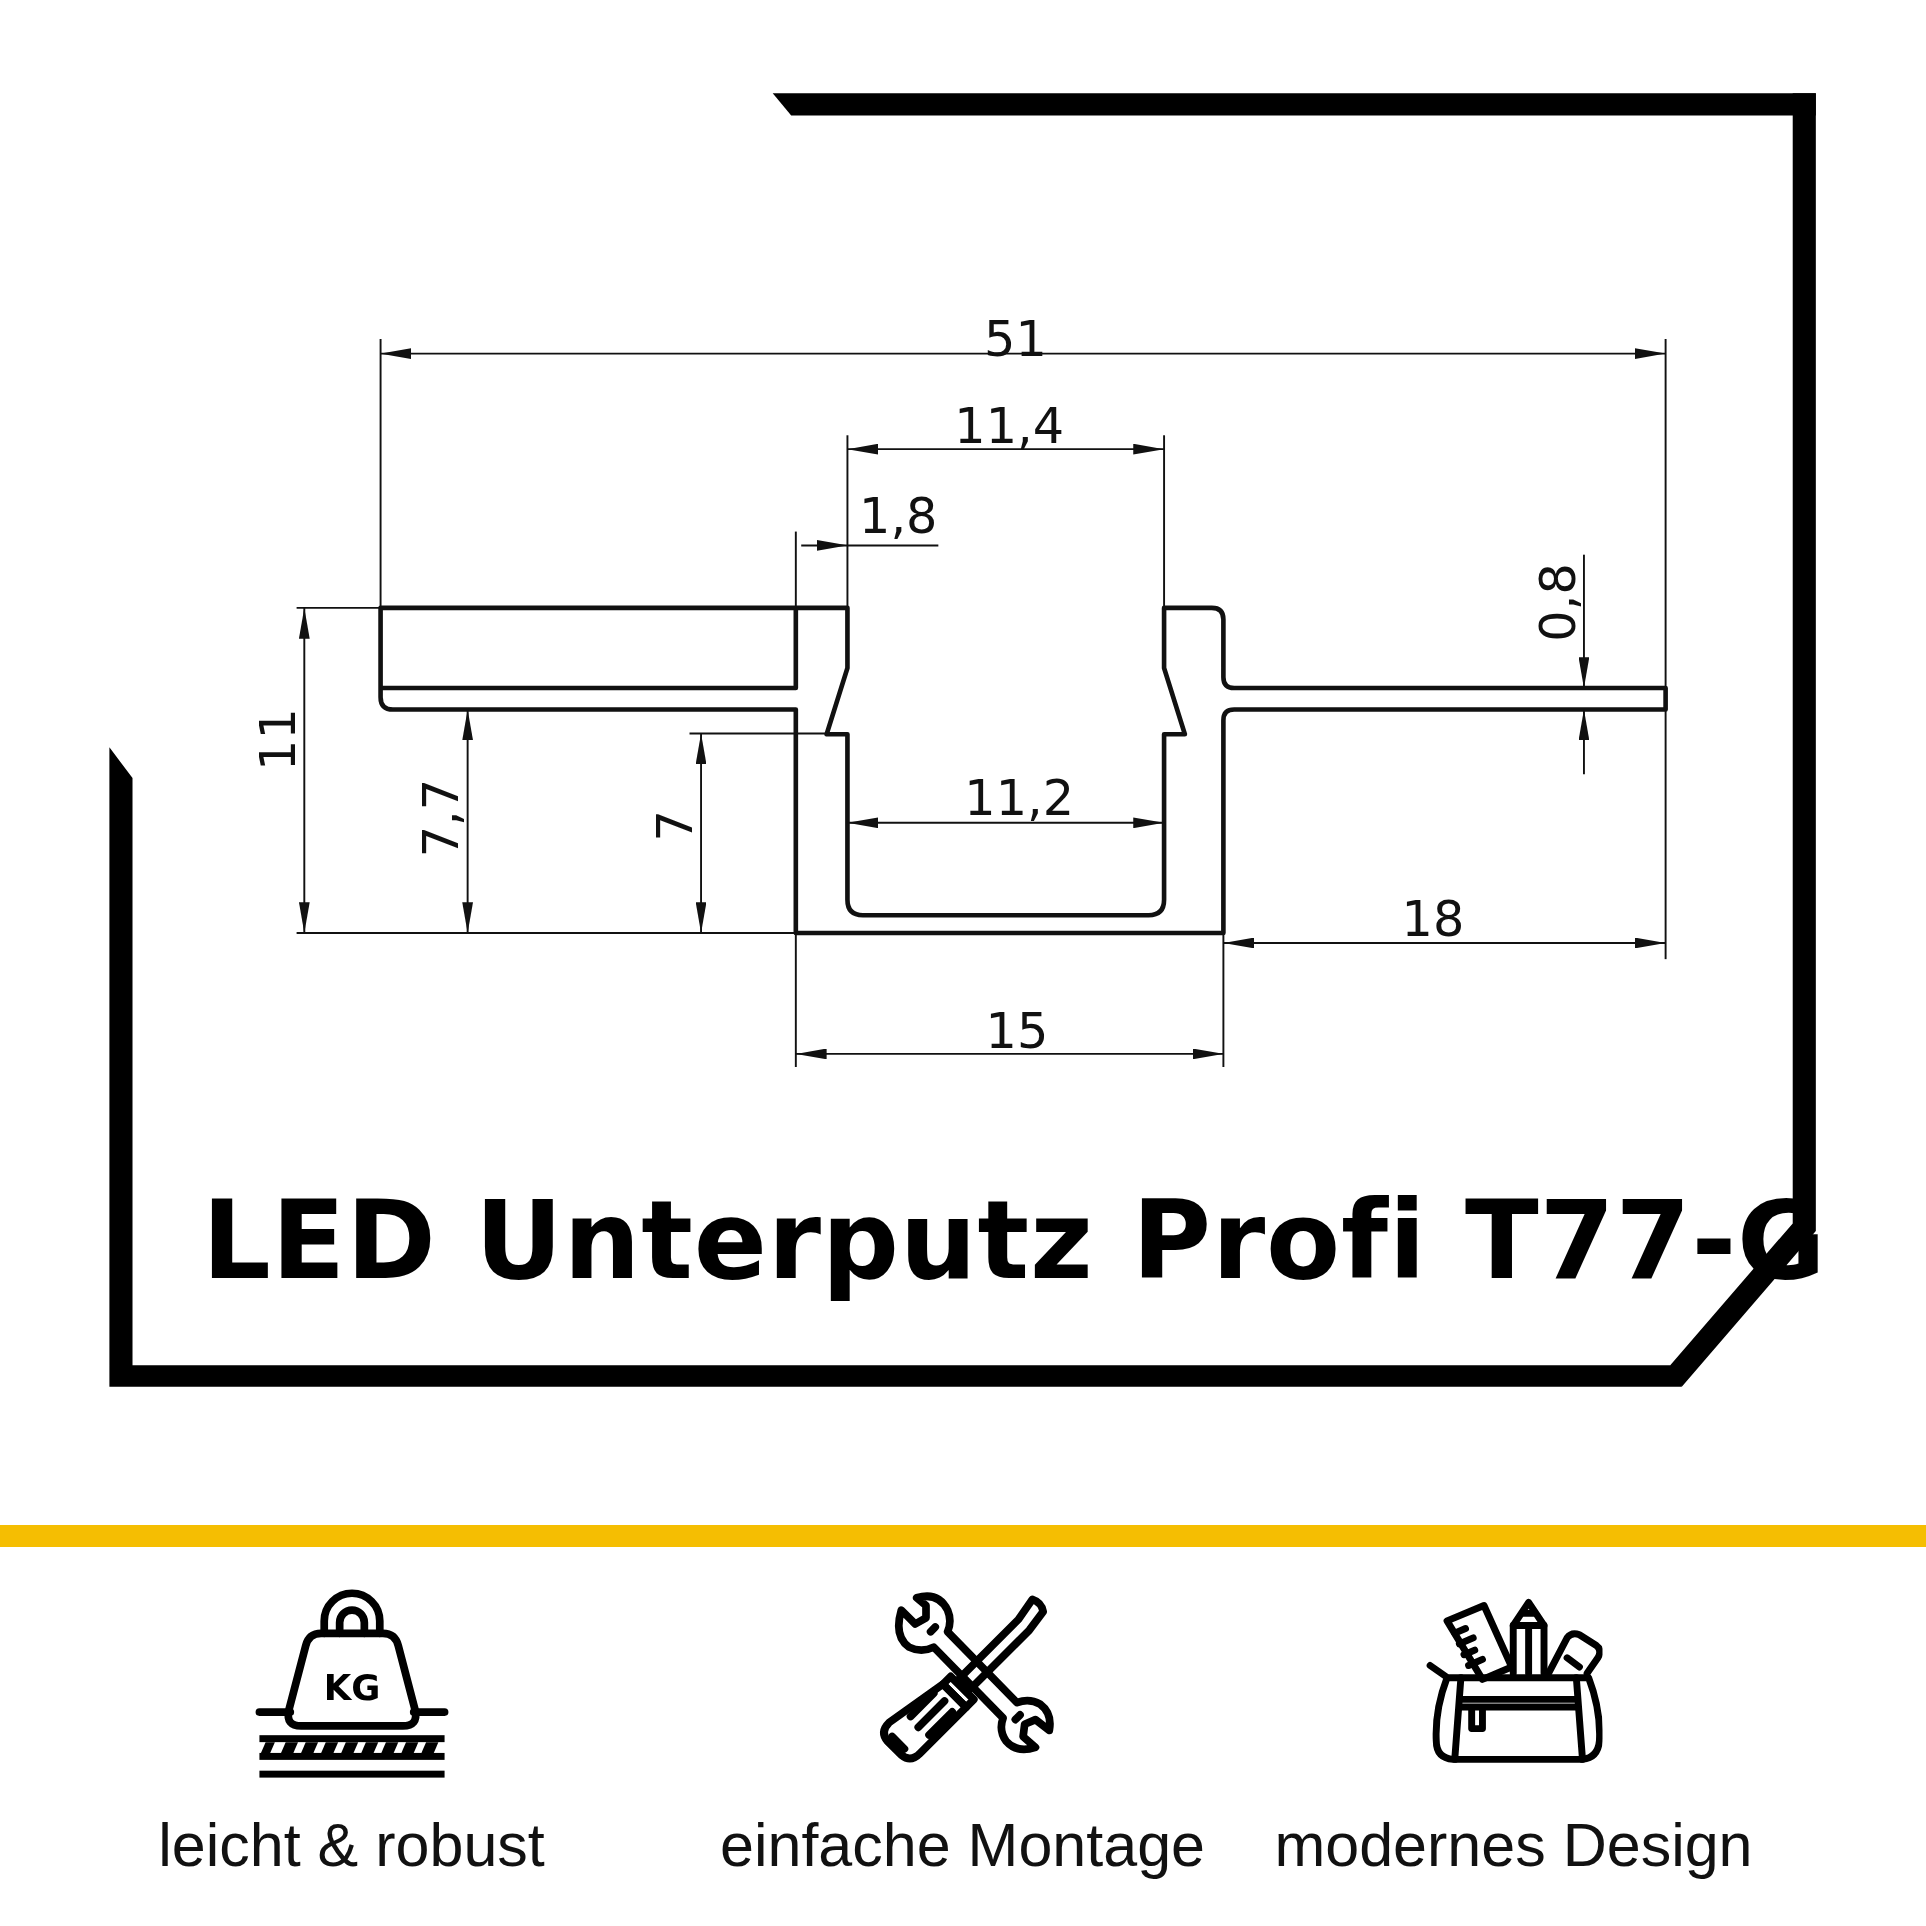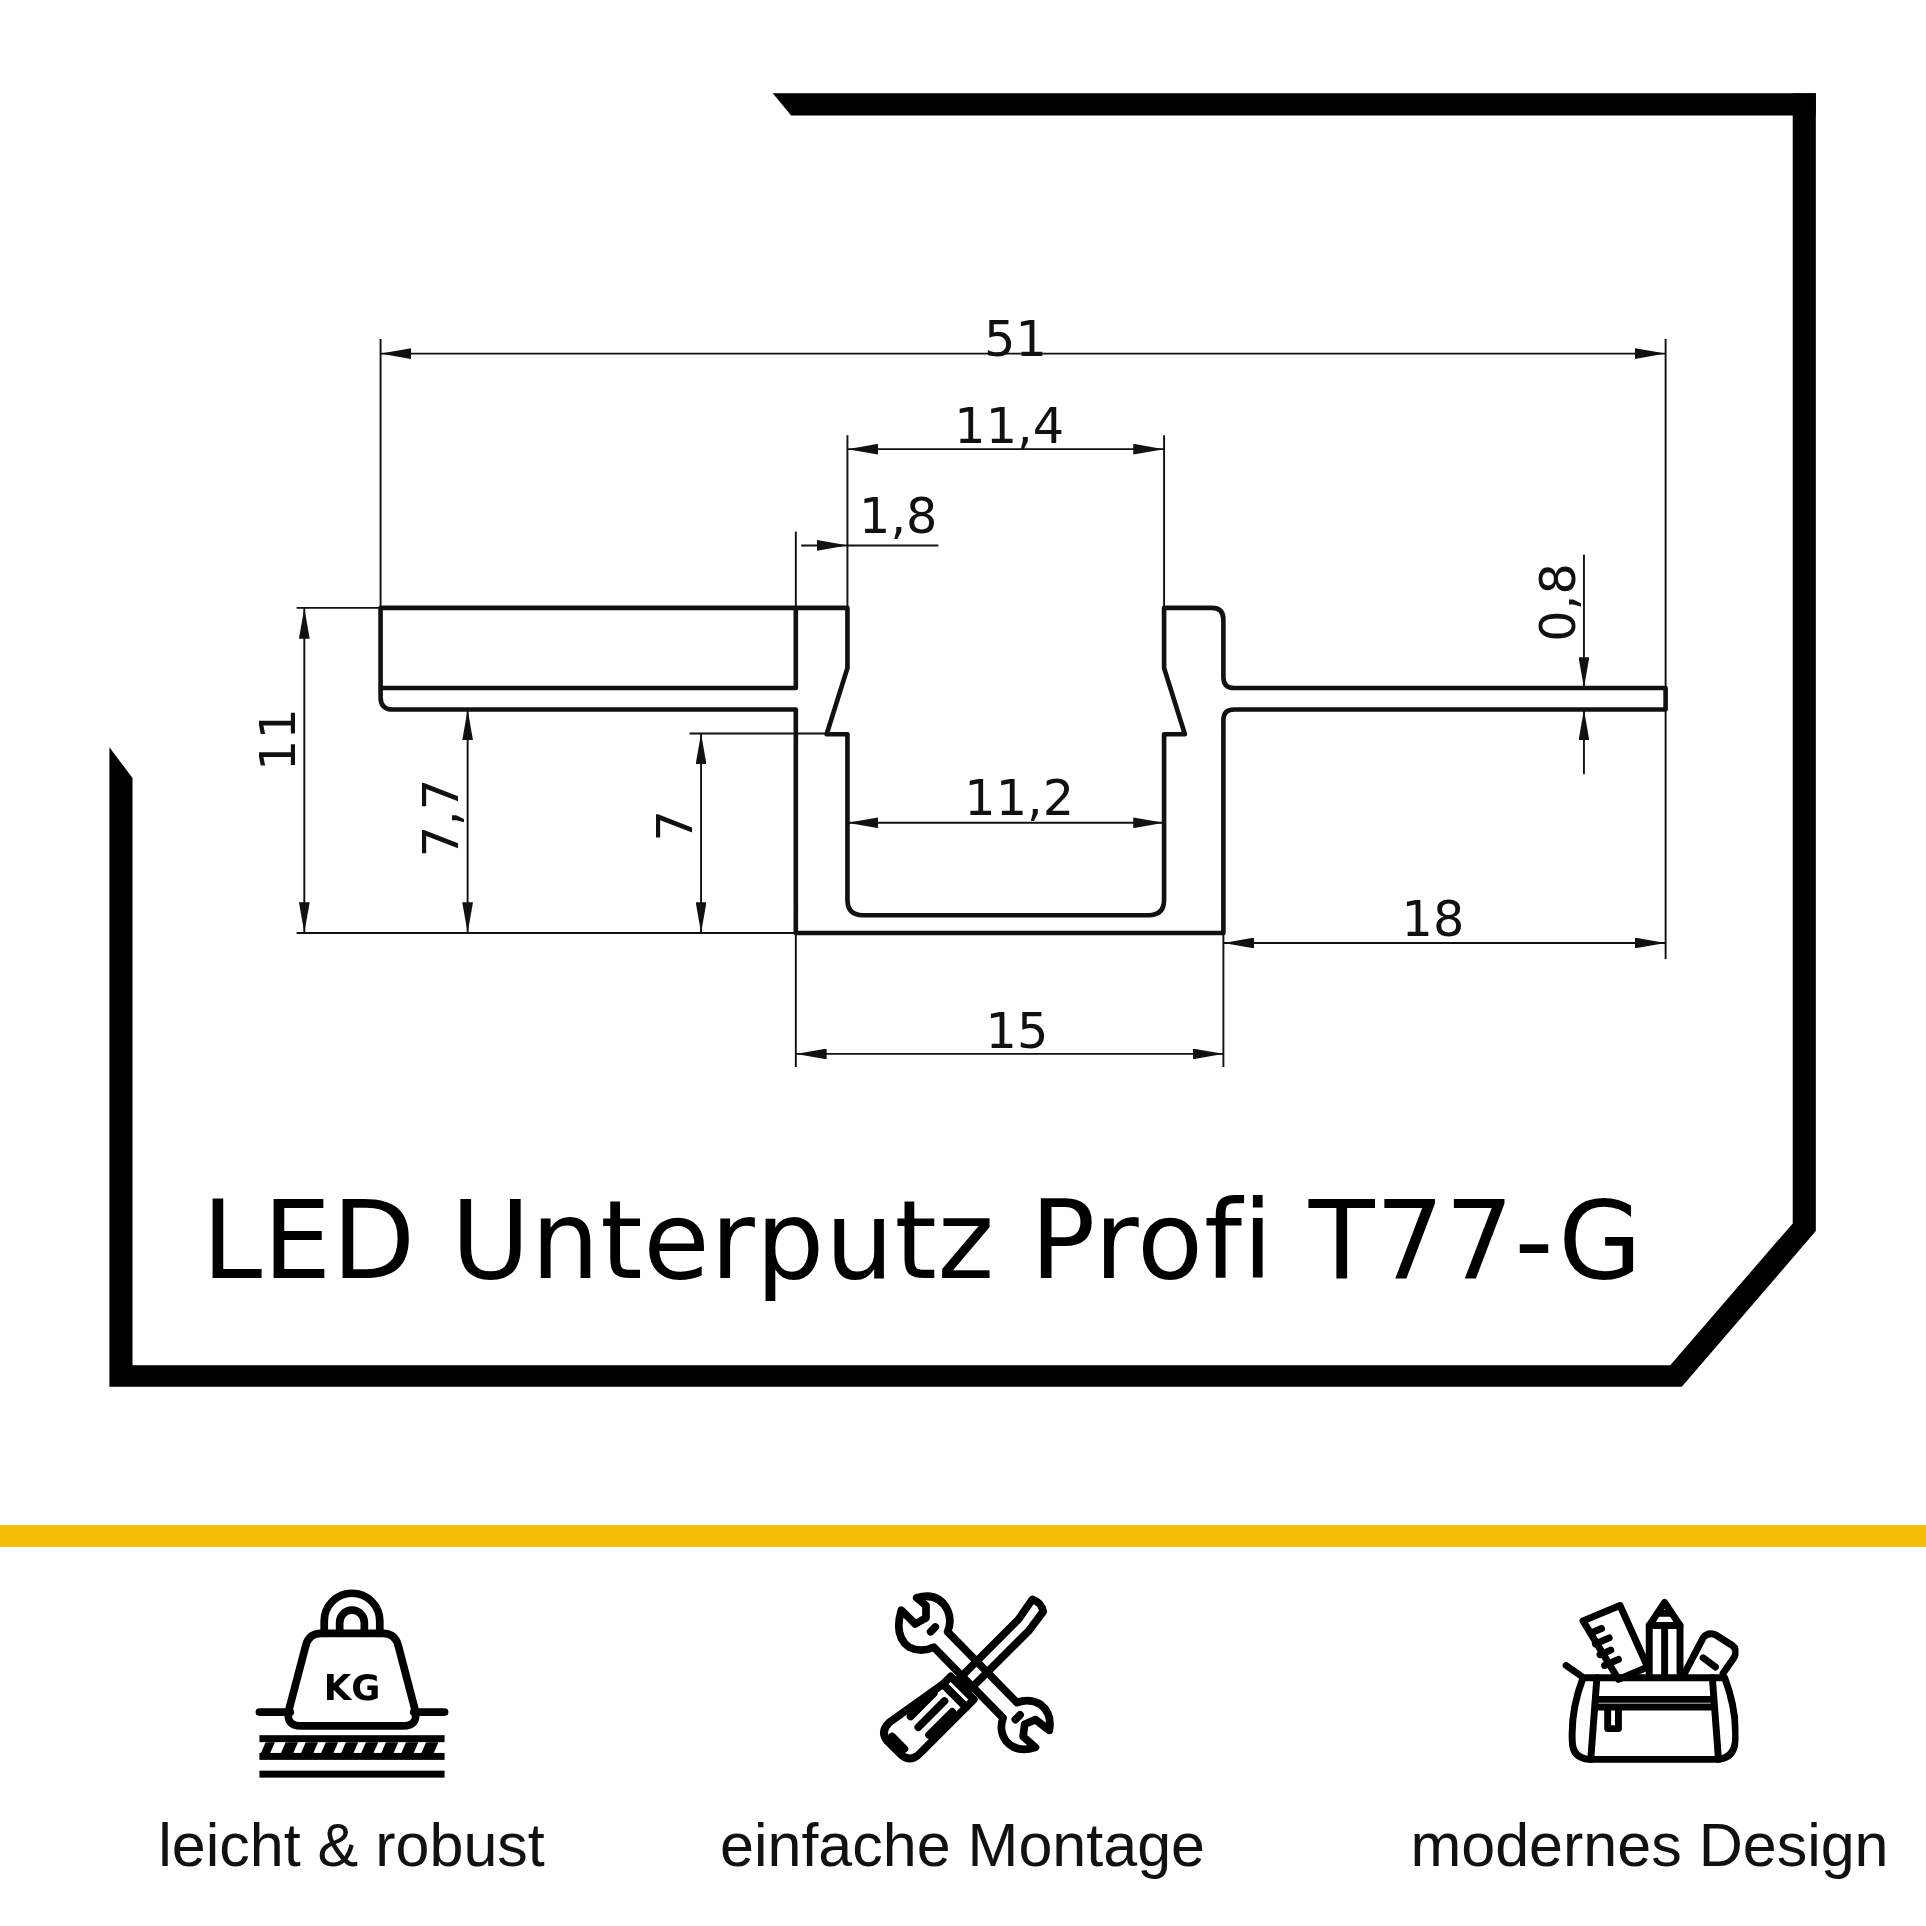--- a/index.html
+++ b/index.html
@@ -1,21 +1,21 @@
 <!DOCTYPE html>
 <html style="font-size:12.3px"><head>
 <meta charset="utf-8">
 <style>
   html, body { margin: 0; padding: 0; background: #ffffff; }
   body { width: 1926px; height: 1926px; position: relative; overflow: hidden; font-family: "Liberation Sans", sans-serif; }
   #drawing { position: absolute; left: 0; top: 0; width: 1926px; height: 1926px; }
   .dim-text { font-family: "DejaVu Sans", sans-serif; font-size: 64px; fill: #111; }
   .title {
     position: absolute; left: 202px; top: 1187px; width: 1541px;
-    font-family: "DejaVu Sans", sans-serif; font-weight: normal; font-size: 108px;
+    font-family: "DejaVu Sans", sans-serif; font-weight: bold; font-size: 108px;
     letter-spacing: 0.8px; color: #000; white-space: nowrap; line-height: 1;
   }
   .divider { position: absolute; left: 0; top: 1525px; width: 1926px; height: 22.3px; }
   .feature { position: absolute; top: 1587px; width: 539px; height: 308px; }
   .feature .icon { position: absolute; left: 50%; top: 0; transform: translateX(-50%); }
   .feature .caption {
     position: absolute; left: 0; right: 0; top: 223px; text-align: center;
     font-family: "Liberation Sans", sans-serif; font-size: 61px; color: #111; white-space: nowrap;
   }
 </style>
@@ -127,21 +127,21 @@
       <path d="M94,126 L124,156 L64,216 Q52,228 40,218 L22,200 Q12,188 24,176 Z"></path>
       <line x1="52" y1="168" x2="82" y2="138"></line>
       <line x1="62" y1="182" x2="96" y2="148"></line>
       <line x1="76" y1="192" x2="106" y2="162"></line>
       <line x1="28" y1="194" x2="44" y2="210"></line>
     </g>
   </svg>
   <div class="caption">einfache Montage</div>
 </div>
 
-<div class="feature" style="left:1380px;">
+<div class="feature" style="left:1244px;">
   <svg class="icon" width="177" height="177" viewBox="0 0 230 230" xmlns="http://www.w3.org/2000/svg">
     <g fill="none" stroke="#000" stroke-width="9" stroke-linejoin="round" stroke-linecap="round">
 
       <path d="M28,44 L76,24 L112,104 L74,120 Z"></path>
       <line x1="38" y1="60" x2="52" y2="54"></line>
       <line x1="44" y1="74" x2="62" y2="66"></line>
       <line x1="50" y1="88" x2="64" y2="82"></line>
       <line x1="56" y1="102" x2="74" y2="94"></line>
 
       <path d="M114,112 L114,50 L134,20 L154,50 L154,112"></path>

